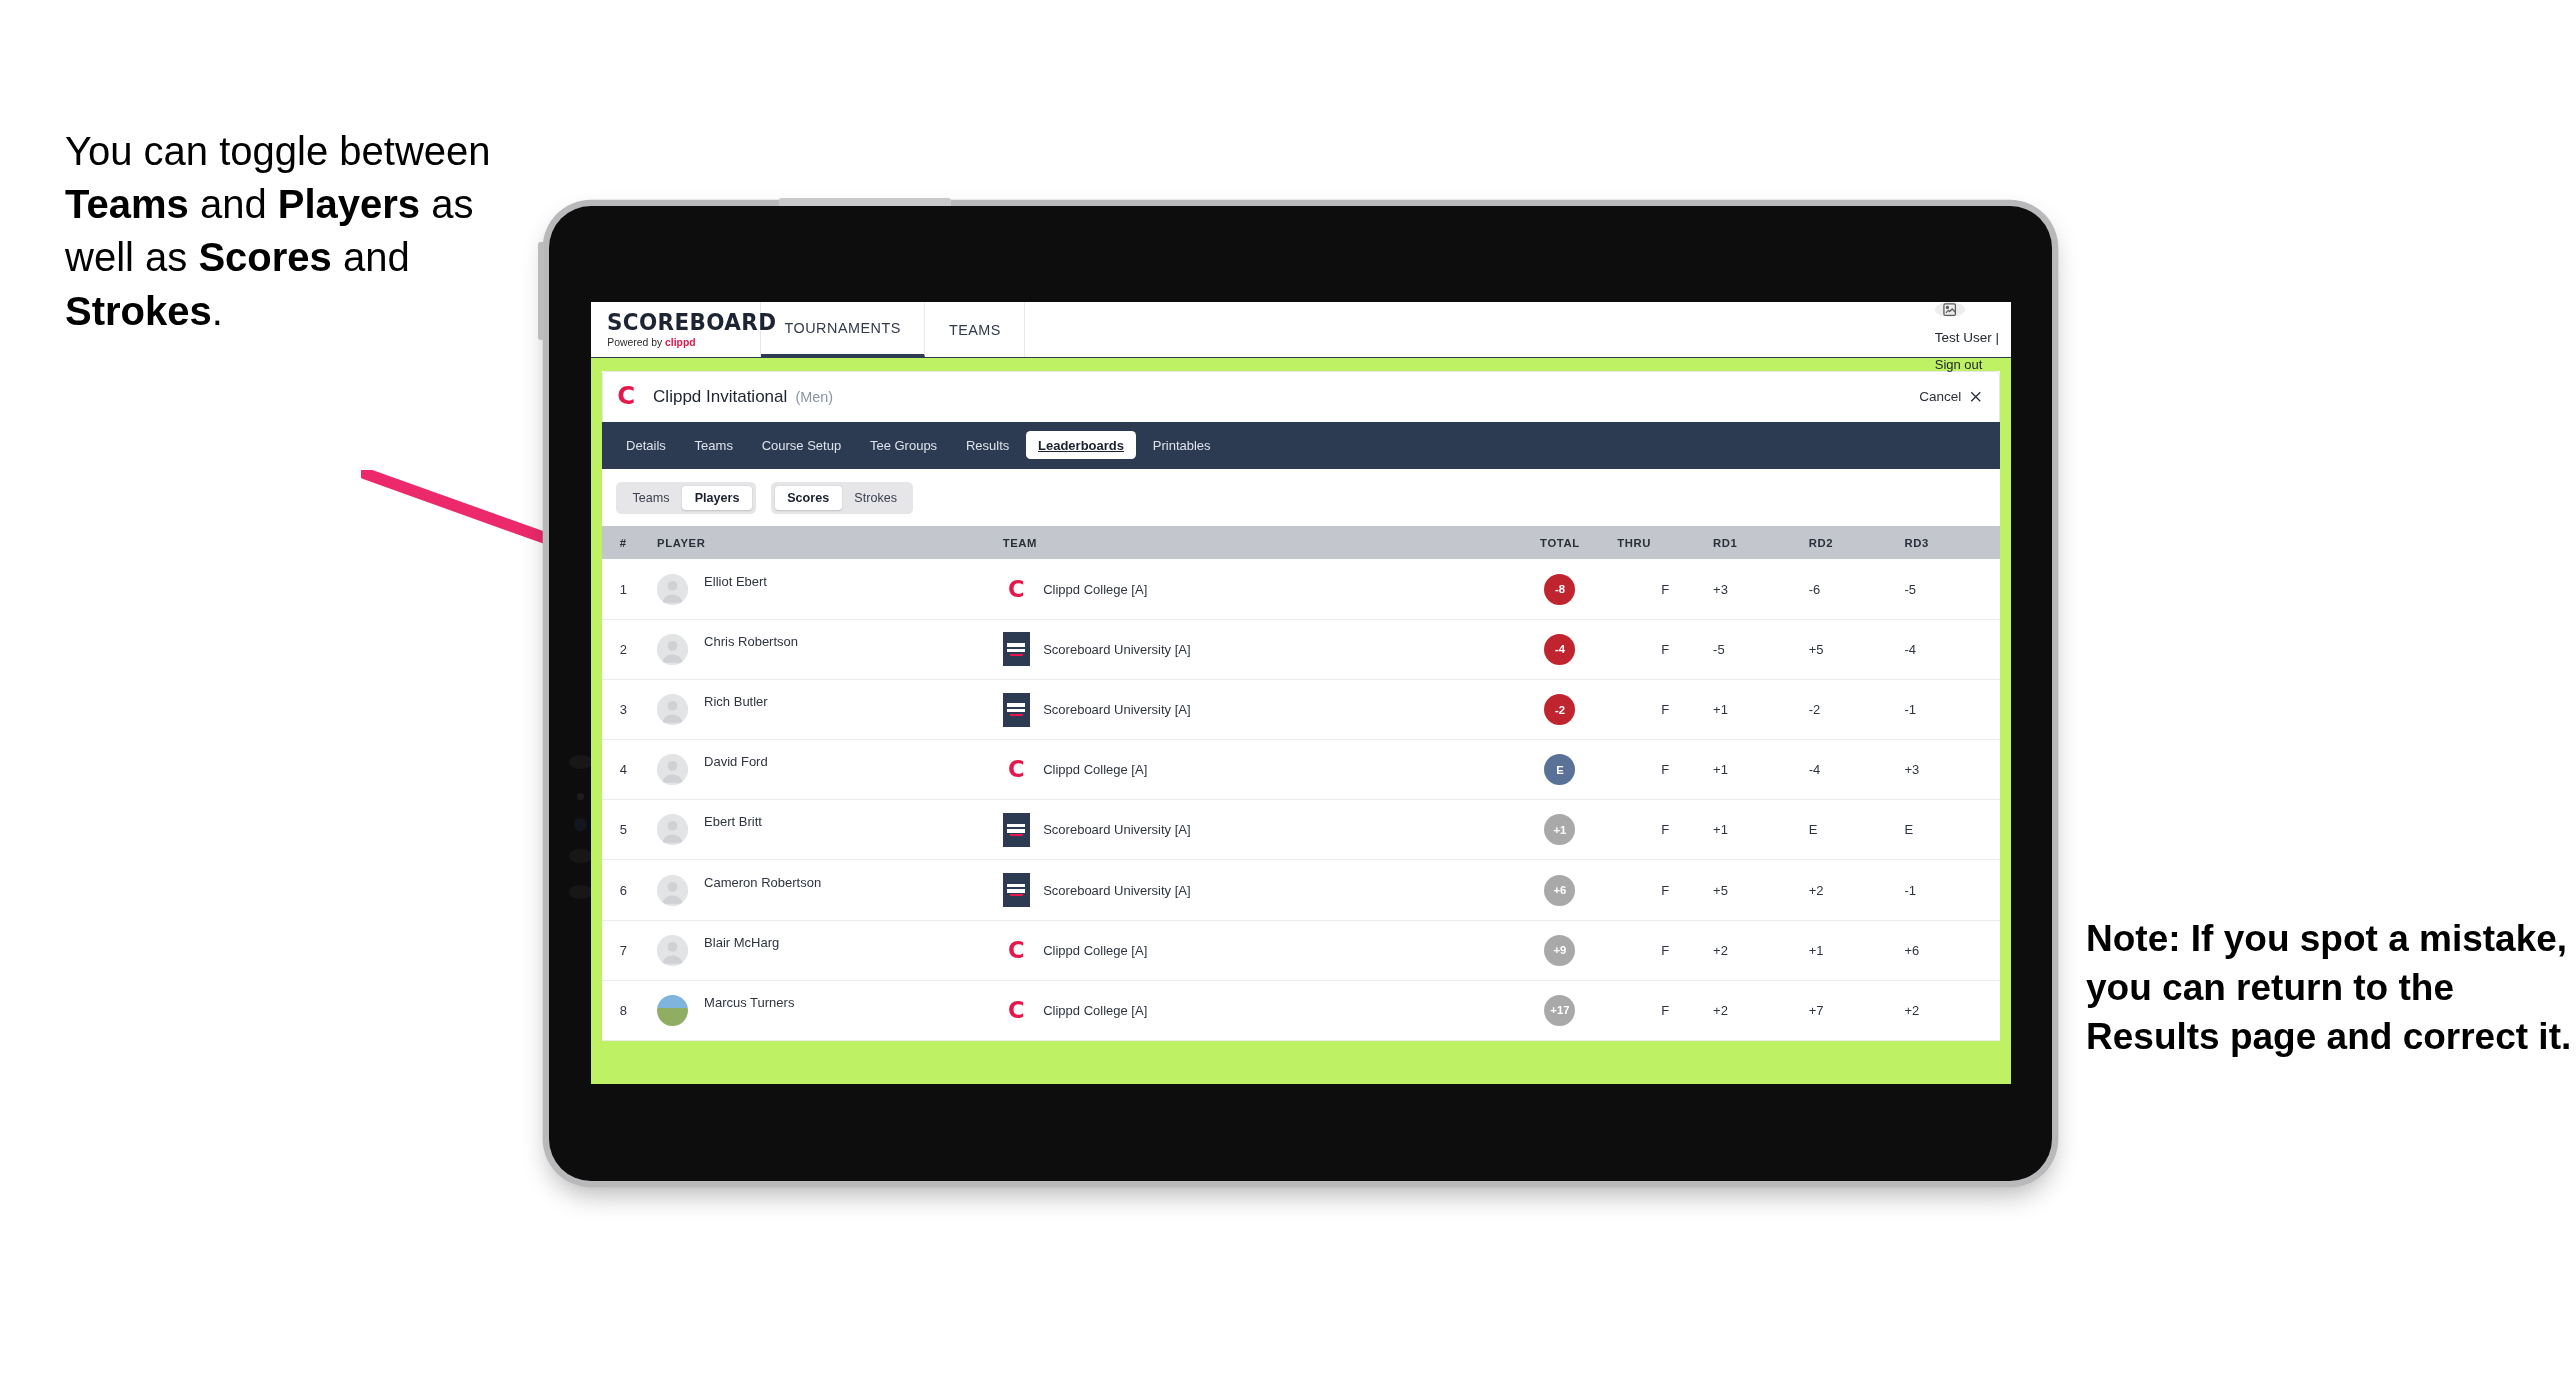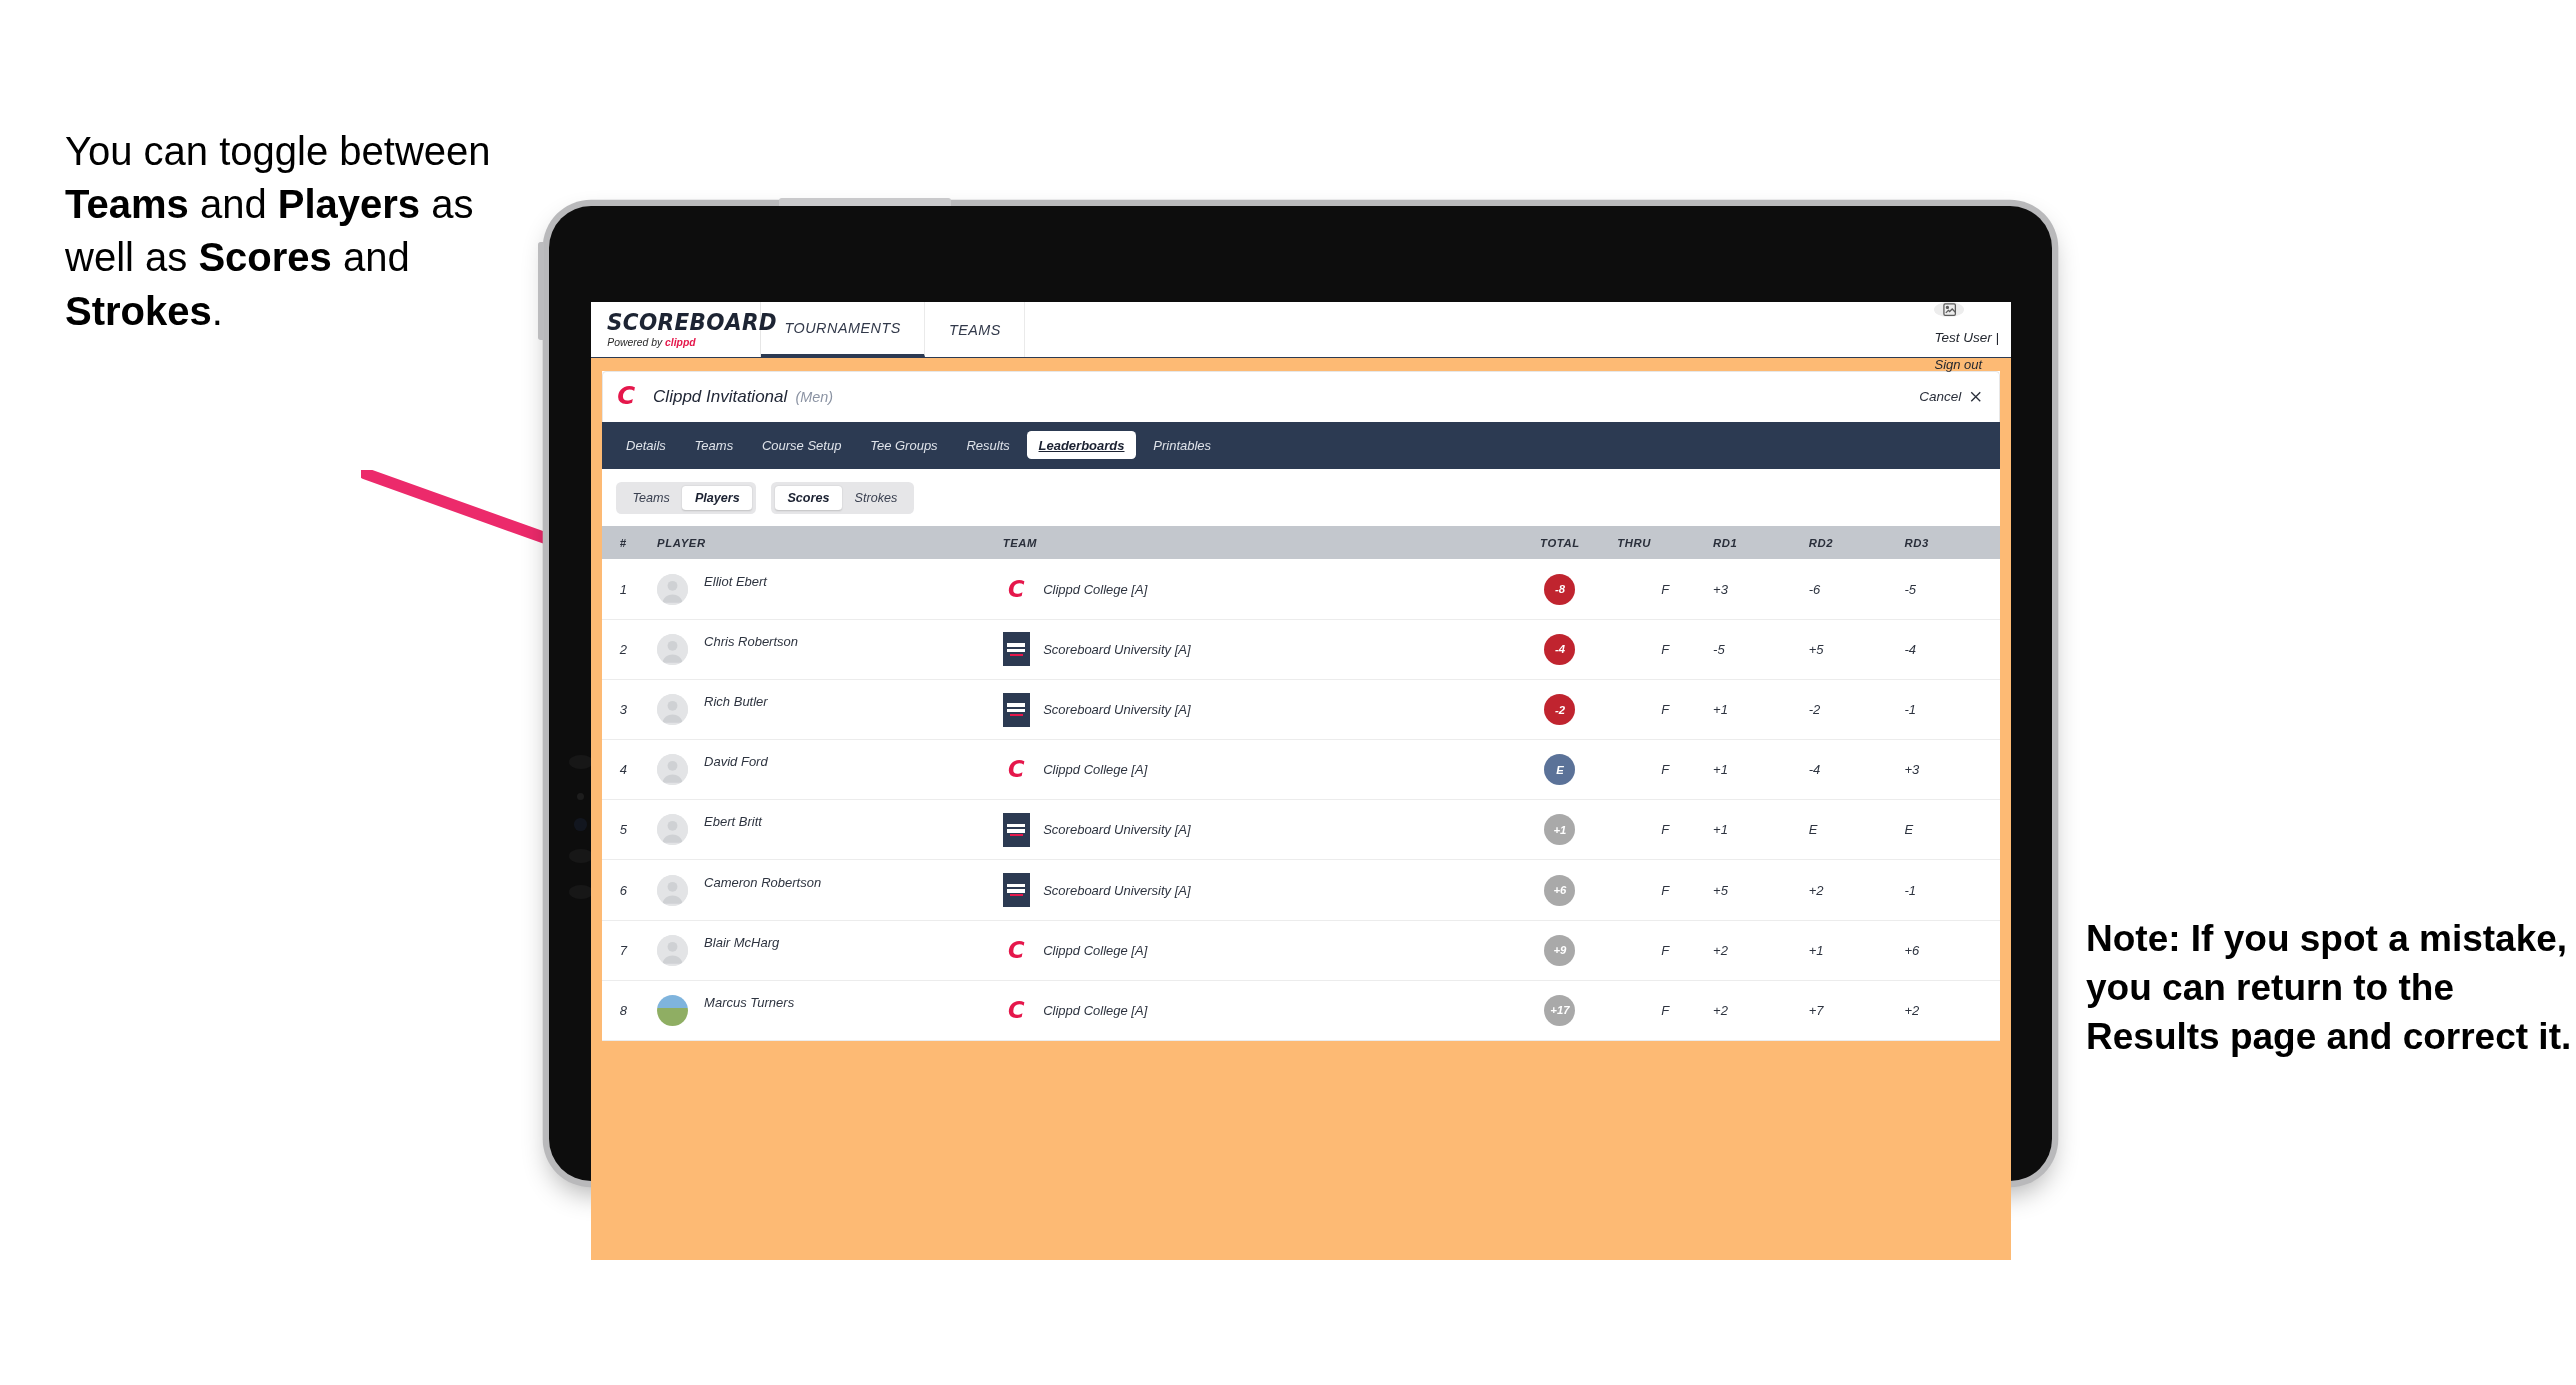--- a/index.html
+++ b/index.html
@@ -54,24 +54,23 @@
     width: 23.5px; height: 14.4px; border-radius: 50%;
     background: #171717;
   }
   .cam-dot.small { width: 7.2px; height: 7.2px; background:#1d1d1d; }
   .cam-dot.lens  { width: 12.6px; height: 12.6px; background:#12161f; }
 
   
   .screen {
     position: absolute;
     left: 42px; top: 96px;
-    width: 1420px; height: 958px;
-    background: #fdba74;
+    width: 1420px; height: 782px;
+    background: #bef264;
     overflow: hidden;
-    font-style: italic;
   }
 
   
   .topbar {
     position: relative; height: 56px;
     background: #fff;
     border-bottom: 1.8px solid #2c3a52;
     display: flex; align-items: stretch;
   }
   .brand {

